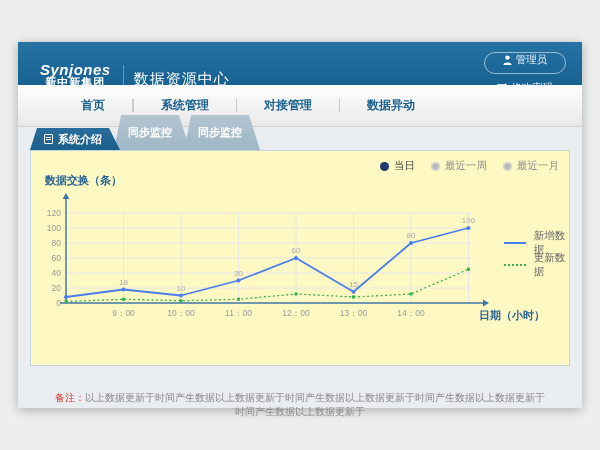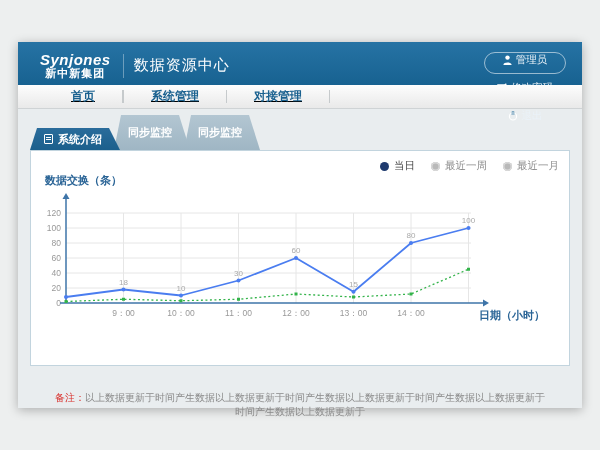--- a/index.html
+++ b/index.html
@@ -12,40 +12,40 @@
   }
   .window {
     position:absolute; left:18px; top:42px; width:564px; height:366px;
     background:#e9edef;
     box-shadow:0 2px 10px rgba(0,0,0,.28);
   }
   
   .header {
     position:absolute; left:0; top:0; width:100%; height:47px;
     background:linear-gradient(#2673a4,#16608f);
-    display:flex; align-items:center;
+    display:flex; align-items:flex-end;
   }
   .logo { margin-left:22px; color:#fff; text-align:center; line-height:1.05; cursor:default; }
   .logo .brand { font-size:15px; font-weight:bold; font-style:italic; letter-spacing:.5px; }
   .logo .brand-sub { font-size:11px; font-weight:bold; letter-spacing:1px; }
   .header-divider { width:1px; height:24px; background:rgba(255,255,255,.35); margin:0 10px 0 12px; }
   .app-title { color:#fff; font-size:15px; letter-spacing:1px; }
   .user-pill {
     position:absolute; right:16px; top:10px; height:22px;
     border:1px solid rgba(255,255,255,.55); border-radius:11px;
     display:flex; align-items:center; padding:0 12px; gap:14px;flex-direction:column;
   }
   .user-item { display:flex; align-items:center; gap:4px; color:#eaf2f8; font-size:10.5px; cursor:pointer; white-space:nowrap; }
   .user-item svg { display:block; }
   
   .nav {
-    position:absolute; left:0; top:43px; width:100%; height:24px;
+    position:absolute; left:0; top:43px; width:100%; height:42px;
     background:linear-gradient(#fdfdfd,#e9e9e9);
     border-bottom:1px solid #cfd3d5;
-    display:flex; align-items:center; padding-left:26px;text-decoration:underline;
+    display:flex; align-items:center; padding-left:36px;
   }
   .nav-item {
     color:#1a618f; font-size:12px; font-weight:bold; text-decoration:none;
     padding:0 27px; cursor:pointer;
   }
   .nav-sep { width:1px; height:13px; background:#c6cacc; }
   
   .tabs { position:absolute; left:12px; top:86px; height:22px; display:flex; align-items:flex-end; }
   .tab {
     height:35px; display:flex; align-items:center; justify-content:center; gap:5px;
@@ -53,21 +53,21 @@
     clip-path:polygon(7px 0, calc(100% - 11px) 0, 100% 100%, 0 100%);
     background:linear-gradient(#b3c6d2,#9fb6c4);
     color:#fff; font-size:11px; font-weight:bold; cursor:pointer; white-space:nowrap;
   }
   .tab.active { height:22px; background:linear-gradient(#2a6c9b,#1b5f8c); z-index:2; }
   .tab .doc-icon { width:9px; height:10px; border:1px solid #fff; border-radius:1px; position:relative; }
   .tab .doc-icon::before { content:""; position:absolute; left:1px; top:2px; width:5px; height:1px; background:#fff; box-shadow:0 2px 0 #fff; }
   
   .panel {
     position:absolute; left:12px; top:108px; width:540px; height:216px;
-    background:#ffffff; border:1px solid #c2d4de; z-index:1;
+    background:#fef9c3; border:1px solid #c2d4de; z-index:1;
   }
   .radio-group { position:absolute; top:8px; right:10px; display:flex; gap:16px; align-items:center; }
   .radio-opt { display:flex; align-items:center; gap:5px; font-size:10.5px; color:#8b8b8b; cursor:pointer; }
   .radio-dot { width:9px; height:9px; border-radius:50%; background:#b9b9b9; box-shadow:inset 0 0 0 1.5px #d9d9d9; }
   .radio-opt.selected { color:#444; }
   .radio-opt.selected .radio-dot { background:#1f3a6e; box-shadow:none; }
   .y-title { position:absolute; left:14px; top:22px; font-size:11px; font-weight:bold; color:#2a6496; }
   .x-title { position:absolute; left:448px; top:157px; font-size:11px; font-weight:bold; color:#2a6496; }
   .chart-svg { position:absolute; left:0; top:0; width:540px; height:244px; }
   .legend { position:absolute; left:473px; top:81px; }
@@ -123,20 +123,21 @@
   </div>
 
   <div class="nav">
     <a class="nav-item">首页</a>
     <span class="nav-sep"></span>
     <span class="nav-sep"></span>
     <a class="nav-item">系统管理</a>
     <span class="nav-sep"></span>
     <a class="nav-item">对接管理</a>
     <span class="nav-sep"></span>
+    <a class="nav-item">数据异动</a>
   </div>
 
   <div class="tabs">
     <div class="tab active">
       <span class="doc-icon"></span>
       <span>系统介绍</span>
     </div>
     <div class="tab">
       <span>同步监控</span>
     </div>
@@ -217,19 +218,29 @@
         <rect x="148.5" y="148.25" width="3" height="3" fill="#33b34a"></rect>
         <rect x="206" y="146.75" width="3" height="3" fill="#33b34a"></rect>
         <rect x="263.5" y="141.5" width="3" height="3" fill="#33b34a"></rect>
         <rect x="321" y="144.5" width="3" height="3" fill="#33b34a"></rect>
         <rect x="378.5" y="141.5" width="3" height="3" fill="#33b34a"></rect>
         <rect x="436" y="116.75" width="3" height="3" fill="#33b34a"></rect>
       </svg>
 
     <div class="x-title">日期（小时）</div>
 
+    <div class="legend">
+      <div class="legend-row">
+        <span class="legend-line"></span>
+        <span class="legend-label">新增数据</span>
+      </div>
+      <div class="legend-row">
+        <span class="legend-line dotted"></span>
+        <span class="legend-label">更新数据</span>
+      </div>
+    </div>
 
     <div class="note">
       <span class="note-prefix">备注：</span><span>以上数据更新于时间产生数据以上数据更新于时间产生数据以上数据更新于时间产生数据以上数据更新于时间产生数据以上数据更新于</span>
     </div>
   </div>
 
 </div>
 
 </body></html>

